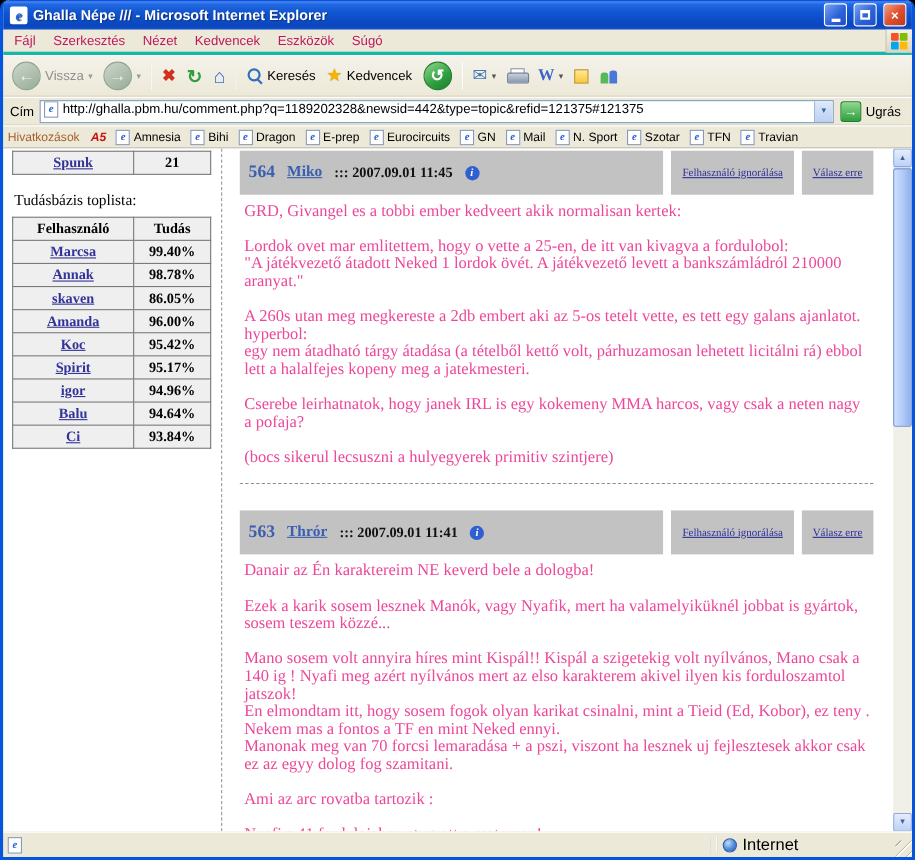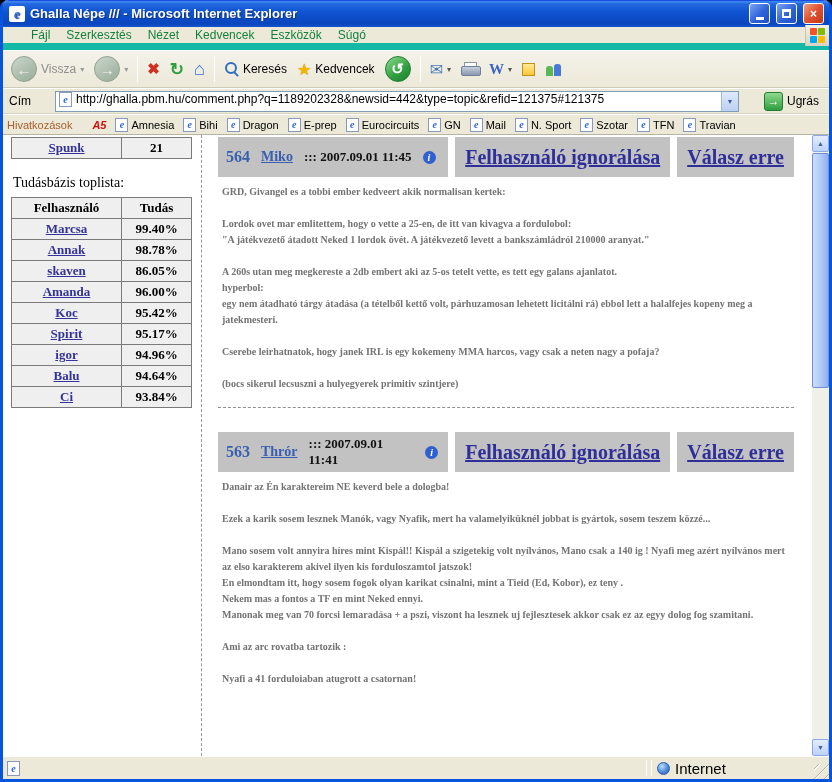--- a/index.html
+++ b/index.html
@@ -35,22 +35,22 @@
     color: #fff; font-weight: bold; font-size: 12px; text-shadow: none; margin-left: 1px;
   }
   .win-btn.blue { background: linear-gradient(135deg,#7AA4F4,#2E63D8 55%,#1E4FC4); }
   .win-btn.red  { background: linear-gradient(135deg,#F4A080,#E05030 50%,#C03818); }
   .glyph-min { width: 8px; height: 3px; background: #fff; margin-top: 9px; }
   .glyph-max { width: 9px; height: 9px; border: 2px solid #fff; border-top-width: 3px; }
 
   
   .menubar {
     height: 23px; flex: 0 0 23px; background: #ECE9D8;
-    display: flex; align-items: center; font-size: 12px; color: #15803d;
-    border-bottom: 7px solid #14b8a6; padding-left: 20px;
+    display: flex; align-items: center; font-size: 12px; color: #be185d;
+    border-bottom: 3px solid #14b8a6; padding-left: 2px;
   }
   .menu-item { padding: 3px 8px; cursor: default; }
   .winlogo {
     margin-left: auto; width: 24px; height: 21px; padding: 3px 4px;
     display: grid; grid-template: 1fr 1fr / 1fr 1fr; gap: 1px;
     background: linear-gradient(180deg,#F4F2E8,#D8D4C4); border-left: 1px solid #C8C4B4;
   }
   .winlogo i { display: block; border-radius: 1px; }
   .wl-r { background: #F35325; } .wl-g { background: #81BC06; }
   .wl-b { background: #05A6F0; } .wl-y { background: #FFBA08; }
@@ -86,21 +86,21 @@
   .printer::after { content: ""; position: absolute; bottom: 0; left: 0; width: 18px; height: 8px; background: linear-gradient(#C8D0DC,#8898B0); border: 1px solid #707E96; border-radius: 2px; }
   .note { width: 13px; height: 13px; background: linear-gradient(#FFE898,#F8C838); border: 1px solid #C09020; }
   .msn { width: 17px; height: 14px; position: relative; }
   .msn::before { content: ""; position: absolute; left: 1px; bottom: 0; width: 7px; height: 10px; background: #58B858; border-radius: 3px 3px 0 0; }
   .msn::after { content: ""; position: absolute; right: 1px; bottom: 0; width: 7px; height: 12px; background: #4878D8; border-radius: 3px 3px 0 0; }
 
   
   .addressbar {
     height: 26px; flex: 0 0 26px; background: #ECE9D8;
     border-top: 1px solid #FFF; border-bottom: 1px solid #D8D4C4;
-    display: flex; align-items: center; gap: 22px; padding: 0 4px; font-size: 12px;
+    display: flex; align-items: center; gap: 3px; padding: 0 4px; font-size: 12px;
   }
   .addr-label { color: #000; padding: 0 2px; }
   .addr-input {
     flex: 1; height: 21px; background: #fff; border: 1px solid #7F9DB9;
     display: flex; align-items: flex-start; gap: 4px; padding-left: 3px; overflow: hidden;
   }
   .addr-url { flex: 1; white-space: nowrap; overflow: hidden; font-size: 12px; color: #000; }
   .addr-drop {
     width: 17px; height: 19px; flex: 0 0 17px;
     background: linear-gradient(#DFE9FA,#BBD0F2); border-left: 1px solid #9DB9D9;
@@ -118,21 +118,21 @@
     color: #fff; font-weight: bold; font-size: 12px;
     display: flex; align-items: center; justify-content: center;
   }
 
   
   .linksbar {
     height: 21px; flex: 0 0 21px; background: #ECE9D8;
     border-top: 1px solid #FFF; border-bottom: 1px solid #B8B4A4;
     display: flex; align-items: center; gap: 3px; padding: 0 4px; font-size: 11px; overflow: hidden;
   }
-  .links-label { color: #A85E2E; margin-right: 14px; }
+  .links-label { color: #A85E2E; margin-right: 4px; }
   .link-item { display: flex; align-items: center; gap: 3px; padding: 1px 3px; white-space: nowrap; color: #000; }
   .link-item .page-icon { width: 12px; height: 14px; }
   .red-fav { color: #CC1111; font: italic bold 11px "Liberation Sans", sans-serif; }
 
   
   .content { flex: 1; display: flex; background: #fff; overflow: hidden; }
   .page-area { flex: 1; display: flex; overflow: hidden; font-family: "Liberation Serif", serif; }
 
   .sidebar { flex: 0 0 199px; padding: 2px 8px 0 8px; border-right: 1px dashed #999; }
   .sb-table { border-collapse: collapse; width: 180px; background: #EFEFEF; table-layout: fixed; }
@@ -148,22 +148,22 @@
   .ph-left { background: #C2C2C2; flex: 1; display: flex; align-items: center; gap: 11px; padding: 0 10px 0 8px; }
   .ph-num { color: #3A5FB0; font-weight: bold; font-size: 16px; }
   .ph-author { color: #3A5FB0; font-weight: bold; font-size: 14px; text-decoration: underline; cursor: pointer; }
   .ph-meta { color: #111; font-weight: bold; font-size: 13px; }
   .ph-info {
     width: 13px; height: 13px; border-radius: 50%; background: #2F5FD0; cursor: pointer;
     display: inline-flex; align-items: center; justify-content: center; flex: 0 0 13px;
   }
   .ph-info::before { content: "i"; color: #fff; font: italic bold 10px "Liberation Serif", serif; }
   .ph-gap { width: 7px; background: #fff; }
-  .ph-link { background: #C2C2C2; display: flex; align-items: center; padding: 0 10px; color: #2F2F99; font-weight: bold; font-size: 20px; text-decoration: underline; cursor: pointer; white-space: nowrap; }
-  .post-body { white-space: pre-wrap; color: #737373; font-size: 10px; line-height: 16px; padding: 7px 2px 0 4px; font-weight: bold; }
+  .ph-link { background: #C2C2C2; display: flex; align-items: center; padding: 0 10px; color: #2F2F99; font-weight: normal; font-size: 10px; text-decoration: underline; cursor: pointer; white-space: nowrap; }
+  .post-body { white-space: pre-wrap; color: #ec4899; font-size: 15px; line-height: 16px; padding: 7px 2px 0 4px; }
   .post-sep { border-top: 1px dashed #8F8F8F; margin: 15px 0 24px 0; height: 0; }
 
   
   .scrollbar { flex: 0 0 17px; background: #F0EFE8; display: flex; flex-direction: column; }
   .sb-btn {
     height: 17px; flex: 0 0 17px; background: linear-gradient(#E4EDFC,#BCD2F8);
     border: 1px solid #8CA8E8; border-radius: 2px;
     display: flex; align-items: center; justify-content: center; font-size: 7px; color: #44609C;
   }
   .sb-track { flex: 1; position: relative; }

